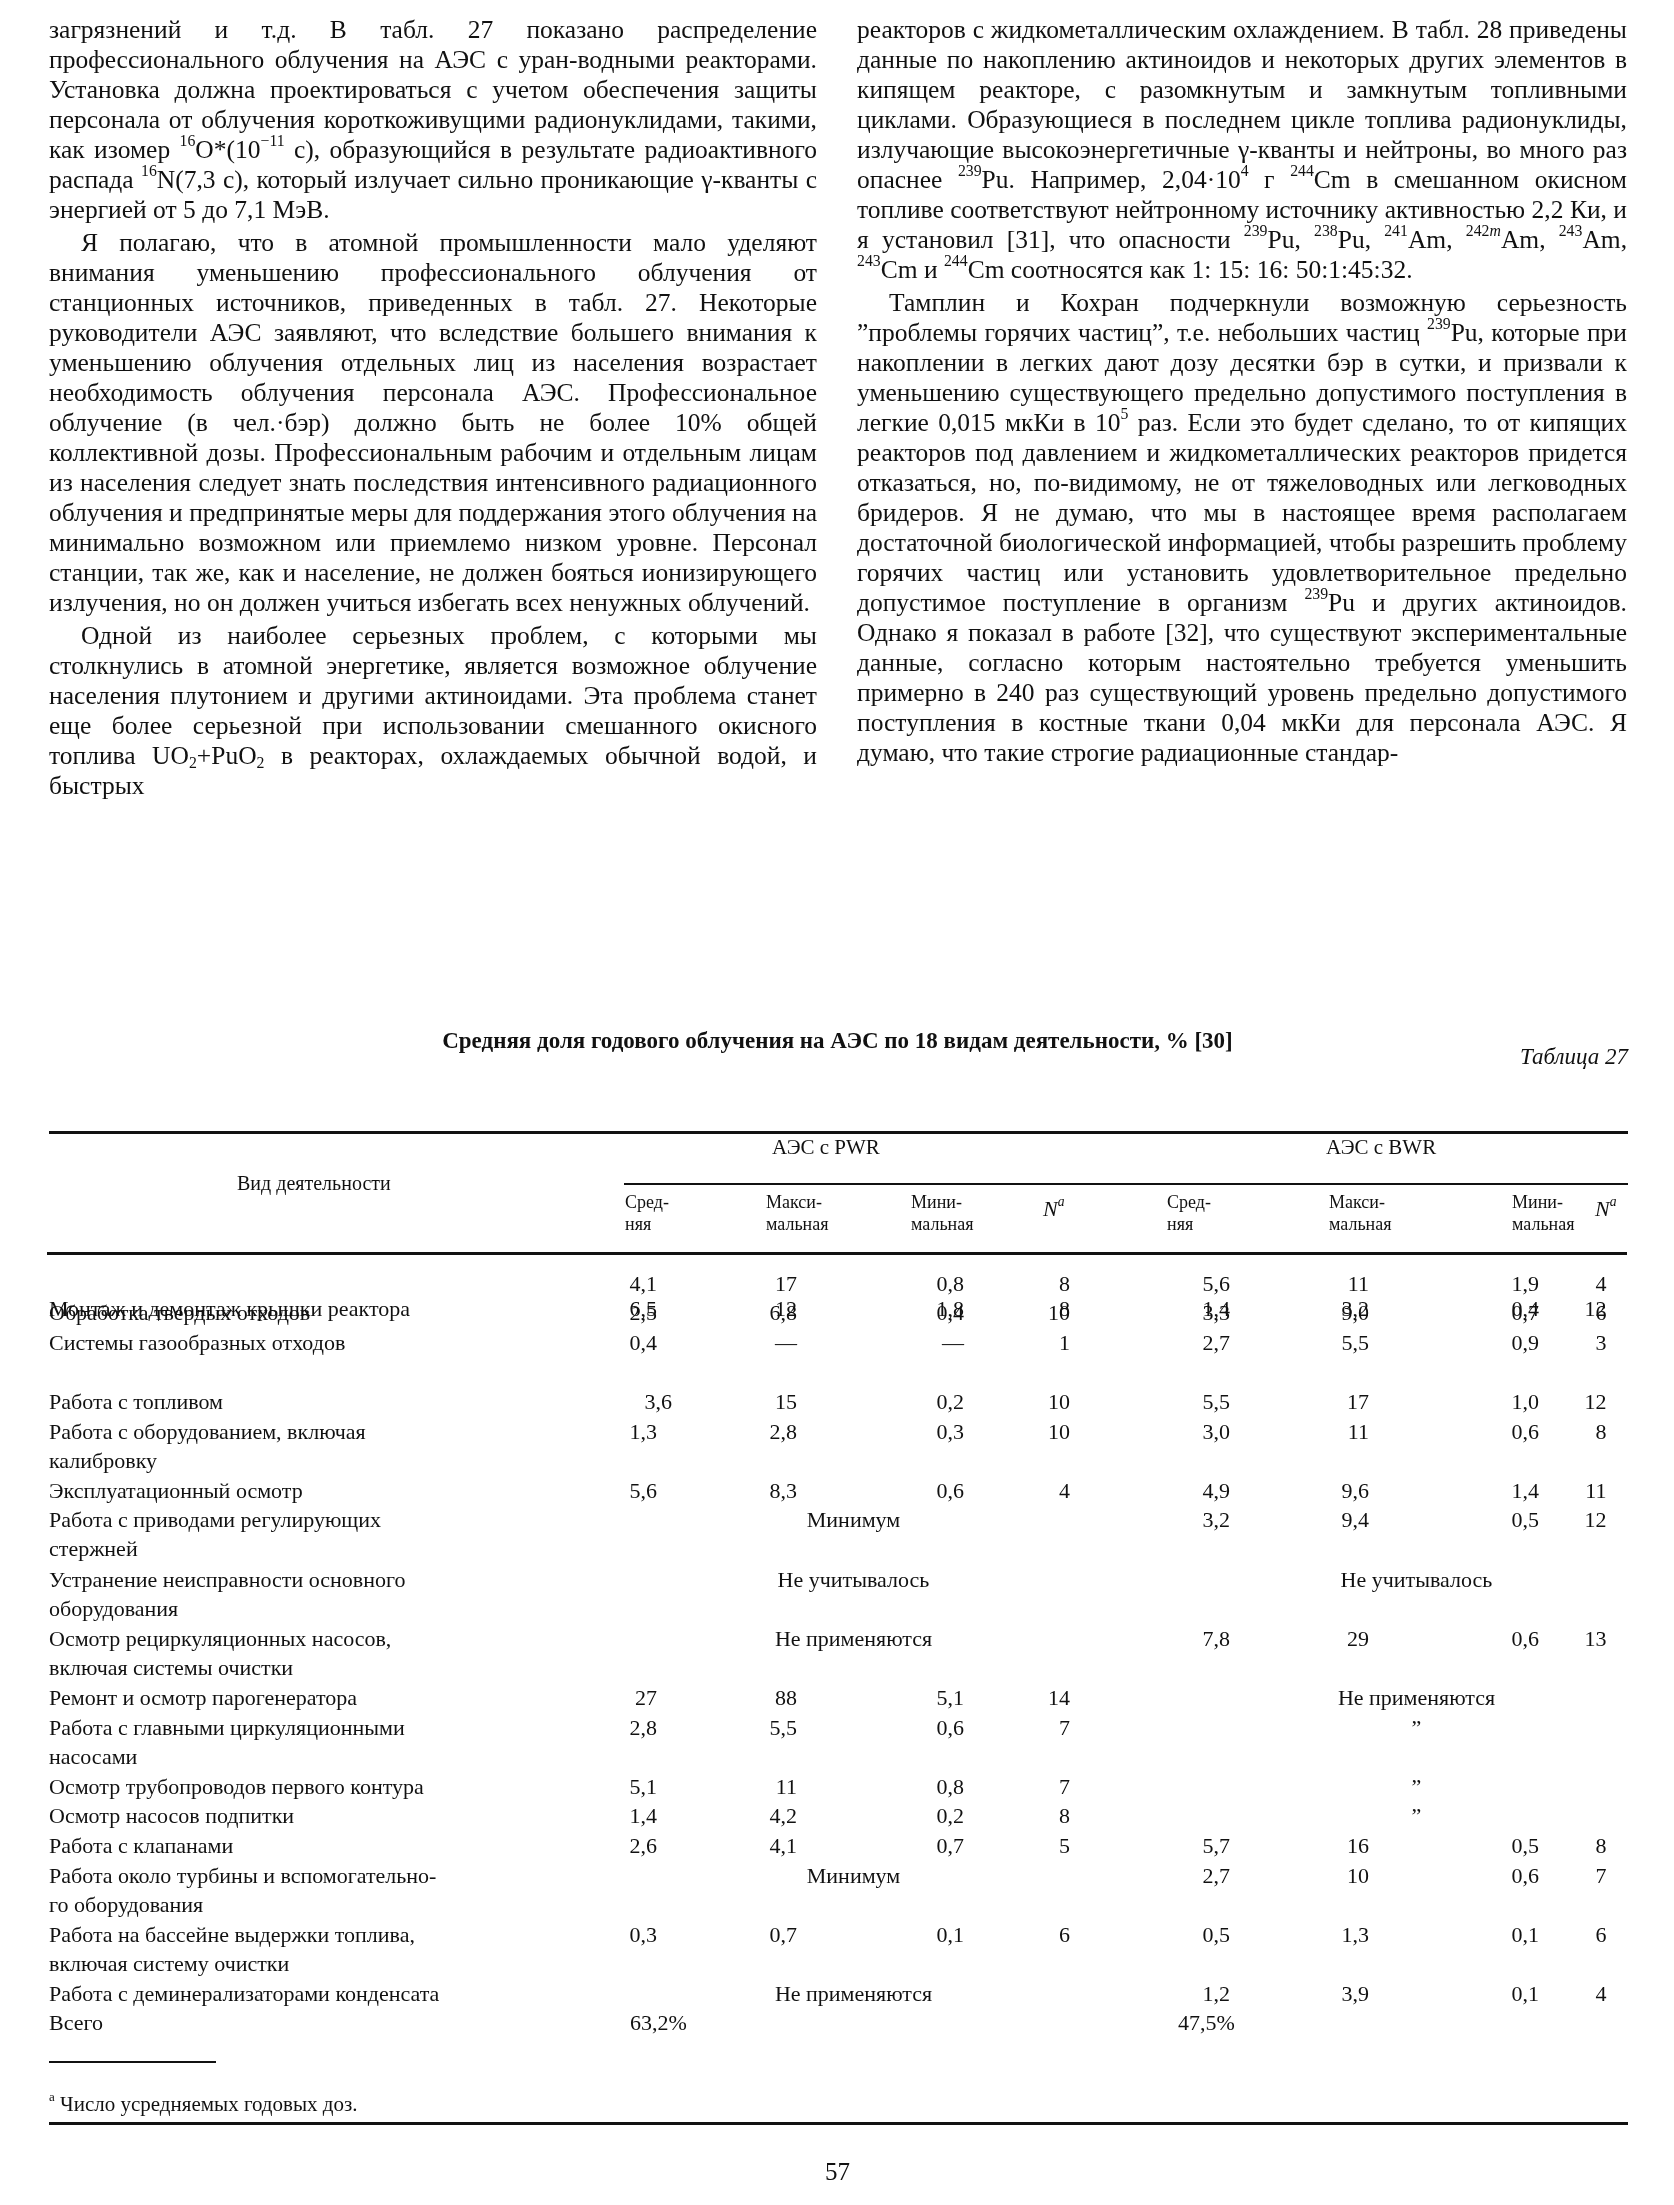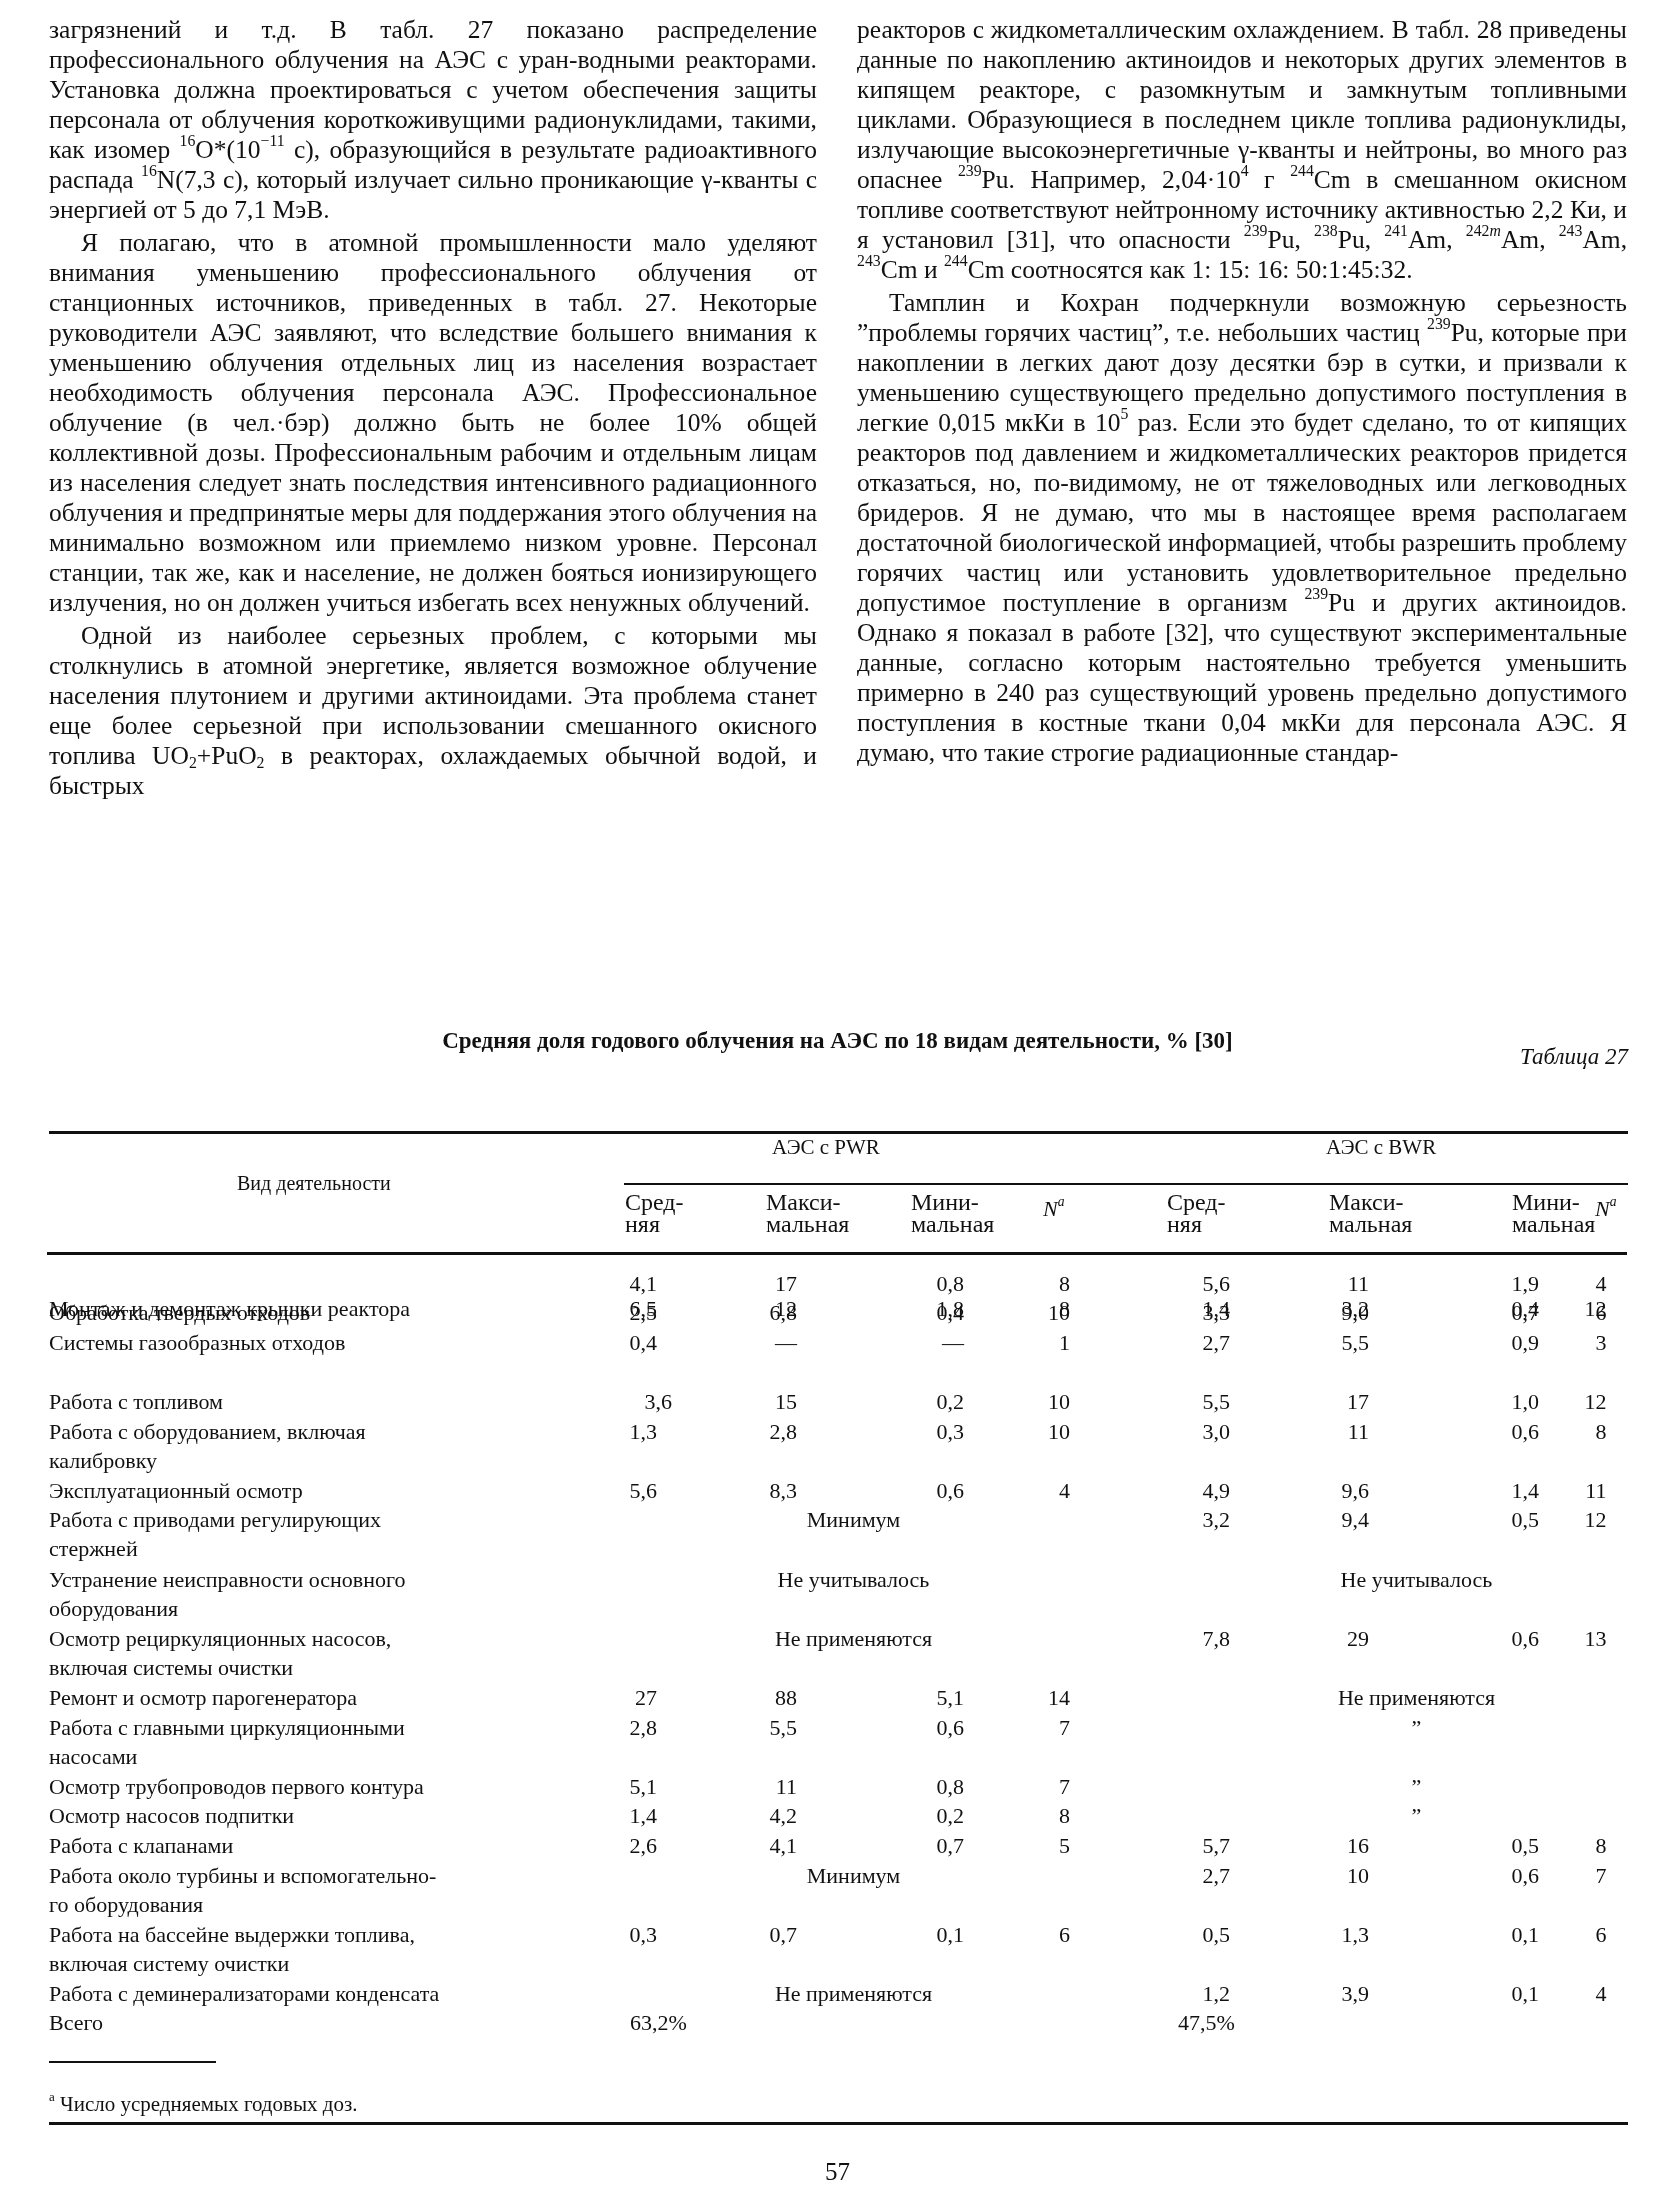--- a/index.html
+++ b/index.html
@@ -8,21 +8,21 @@
   .col.left { left:49px; }
   .col.right { left:857px; width:770px; }
   .col p { margin:0; text-indent:0; }
   .col p.ind { text-indent:32px; }
   .col p + p { margin-top:2.8px; }
   sup { font-size:0.62em; line-height:0; vertical-align:0.75em; }
   sub { font-size:0.62em; line-height:0; vertical-align:-0.25em; }
   .tab-label { position:absolute; right:47px; top:1044px; font-style:italic; font-size:23px; font-family:"Liberation Serif",serif; }
   .tab-title { position:absolute; left:0; width:1675px; top:1028px; text-align:center; font-weight:bold; font-size:23px; }
   .rule { position:absolute; background:#111; }
-  .hdr { position:absolute; font-size:24px; line-height:22px; font-family:"Liberation Serif",serif; }
+  .hdr { position:absolute; font-size:18px; line-height:22px; font-family:"Liberation Serif",serif; }
   .grp { position:absolute; font-size:21px; }
   .row { position:absolute; left:49px; width:1577px; font-size:22px; line-height:29px; height:29px; }
   .row .act { position:absolute; left:0; width:558px; line-height:29px; }
   .cell { position:absolute; top:0; text-align:right; }
   .span-text { position:absolute; top:0; white-space:nowrap; text-align:center; }
   .footnote { position:absolute; left:49px; top:2092px; font-size:21px; }
   .page-num { position:absolute; left:0; width:1675px; text-align:center; top:2158px; font-size:25px; }
 </style>
 </head>
 <body>

